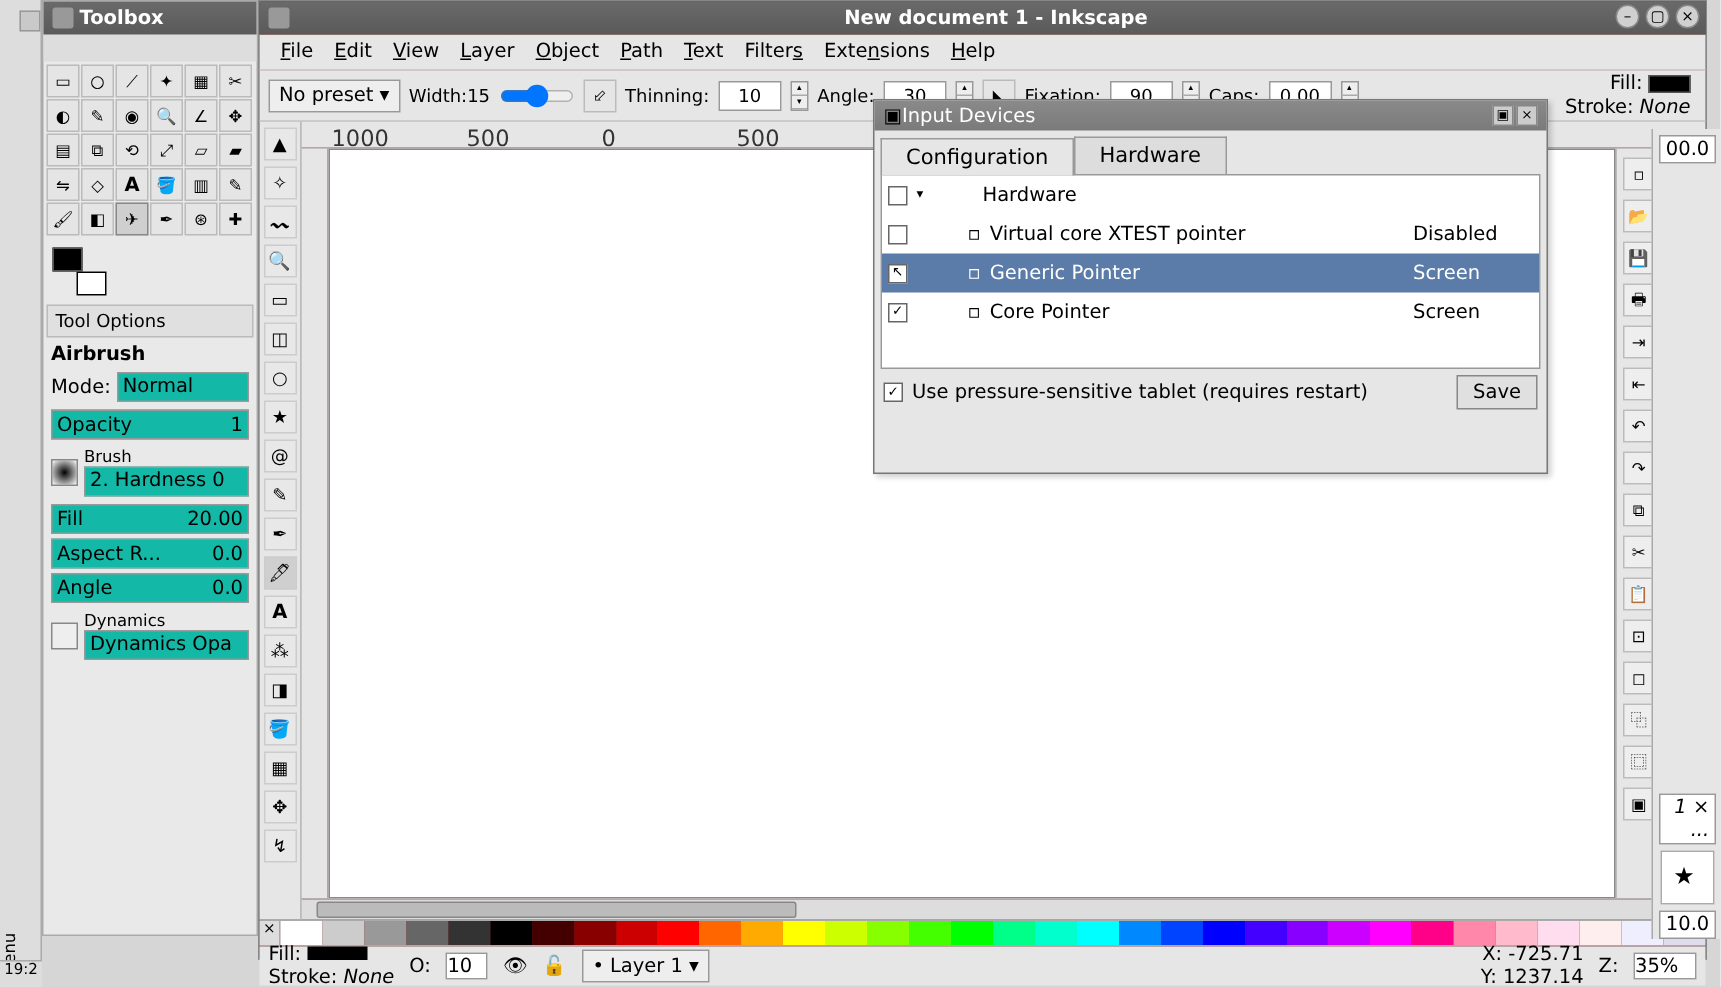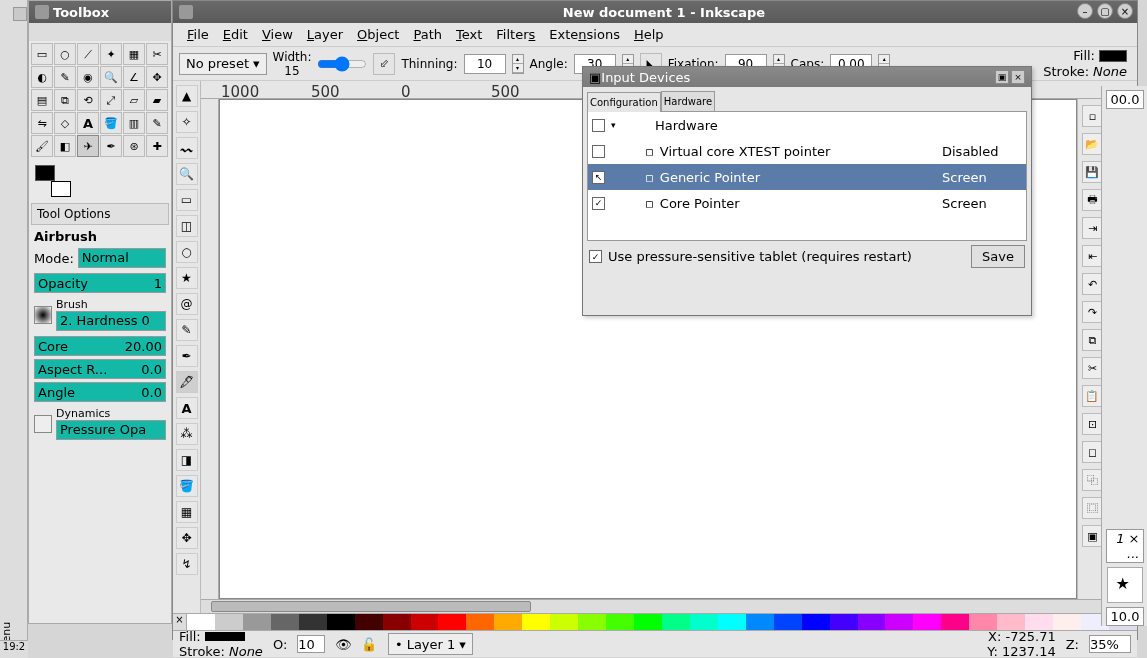--- a/index.html
+++ b/index.html
@@ -46,21 +46,21 @@
 .rpanel .rb{width:22px;height:22px;border:1px solid #bbb;background:#eee;cursor:pointer;display:flex;align-items:center;justify-content:center;font-size:11px}
 .rpanel2{width:30px;background:#e6e6e6;border-left:1px solid #bbb;display:flex;flex-direction:column;align-items:center;padding-top:6px;gap:6px}
 .swatches{height:18px;display:flex;border-top:1px solid #aaa;border-bottom:1px solid #aaa}
 .sw{flex:1;height:100%}
 .status{height:26px;display:flex;align-items:center;padding:0 6px;gap:10px;background:#e6e6e6;font-size:12px}
 .dlg{position:absolute;left:409px;top:65px;width:450px;height:250px;background:#e6e6e6;border:1px solid #777;box-shadow:2px 2px 4px rgba(0,0,0,0.2)}
 .dlg-title{background:linear-gradient(#8a8a8a,#7a7a7a);color:#fff;height:20px;display:flex;align-items:center;padding:0 6px;font-size:12px}
 .dlg-title .t{flex:1;color:#fff}
 .dlg-title .x{width:14px;height:14px;background:#ccc;border:1px solid #888;margin-left:2px;font-size:9px;display:flex;align-items:center;justify-content:center;cursor:pointer}
 .tabs{display:flex;padding:4px 4px 0 4px}
-.tab{padding:4px 2px;border:1px solid #999;background:#ddd;border-bottom:none;font-size:10px;cursor:pointer}
+.tab{padding:4px 16px;border:1px solid #999;background:#ddd;border-bottom:none;font-size:14px;cursor:pointer}
 .tab.act{background:#e6e6e6;position:relative;top:1px}
 .tree{border:1px solid #999;background:#fff;margin:0 4px;height:130px;overflow:auto}
 .trow{display:flex;align-items:center;height:26px;padding:0 4px;gap:6px;font-size:14px}
 .trow.sel{background:#5b7ba8;color:#fff}
 .trow.sel span{color:#fff}
 .trow .chk{width:13px;height:13px;border:1px solid #666;background:#fff;display:flex;align-items:center;justify-content:center;font-size:9px}
 .trow .exp{width:10px;font-size:9px}
 .trow .dev{flex:1}
 .trow .mode{width:80px}
 .dlg-foot{display:flex;align-items:center;padding:4px 6px;gap:6px}
@@ -142,36 +142,36 @@
     <span>1</span>
   </div>
   <div class="opt-row">
     <div style="width:18px;height:18px;background:radial-gradient(#000,#fff);border:1px solid #888"></div>
     <div style="flex:1">
       <div style="font-size:11px">Brush</div>
       <div class="field">2. Hardness 0</div>
     </div>
   </div>
   <div class="opt-row field" style="margin:3px 5px;justify-content:space-between">
-    <span>Core</span>
+    <span>Fill</span>
     <span>20.00</span>
   </div>
   <div class="opt-row field" style="margin:3px 5px;justify-content:space-between">
     <span>Aspect R...</span>
     <span>0.0</span>
   </div>
   <div class="opt-row field" style="margin:3px 5px;justify-content:space-between">
     <span>Angle</span>
     <span>0.0</span>
   </div>
   <div class="opt-row">
     <div style="width:18px;height:18px;border:1px solid #888;background:#eee"></div>
     <div style="flex:1">
       <div style="font-size:11px">Dynamics</div>
-      <div class="field">Pressure Opa</div>
+      <div class="field">Dynamics Opa</div>
     </div>
   </div>
 </div>
 
 <div class="inks">
   <div class="win-title">
     <span class="ico"></span>
     <span class="t">New document 1 - Inkscape</span>
     <div class="win-btns">
       <span>–</span>
@@ -189,21 +189,21 @@
     <span><u>T</u>ext</span>
     <span>Filter<u>s</u></span>
     <span>Exte<u>n</u>sions</span>
     <span><u>H</u>elp</span>
   </div>
   <div class="tbar">
     <div class="dd">
         <span>No preset</span>
         <span>▾</span>
       </div>
-    <div style="display:flex;flex-direction:column;align-items:center">
+    <div style="display:flex;align-items:center">
       <span class="lbl">Width:</span>
       <span class="lbl">15</span>
     </div>
     <input class="inp" type="range" style="width: 50px;" value="50">
     <div class="tbtn">⬃</div>
     <span class="lbl">Thinning:</span>
     <input class="inp" value="10" style="">
     <div class="spn">
         <b>▴</b>
         <b>▾</b>

